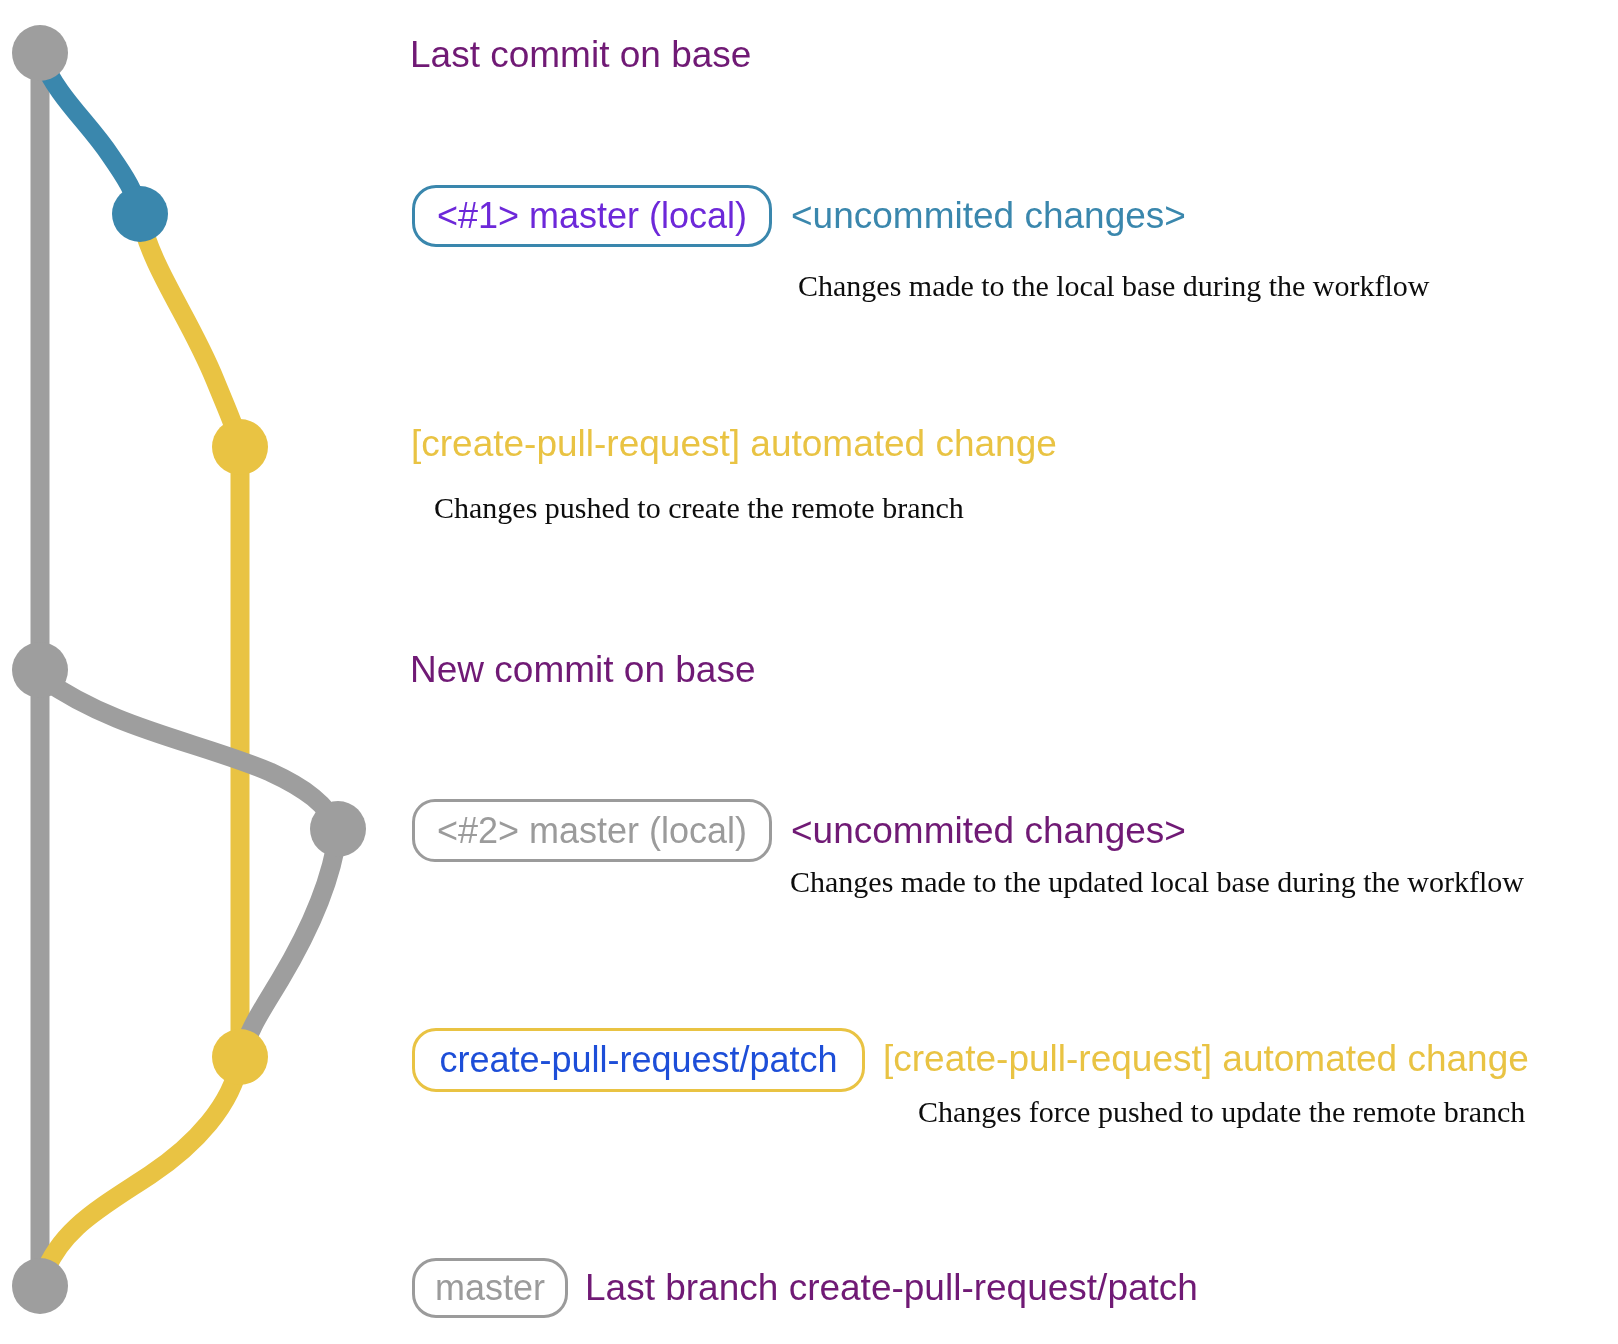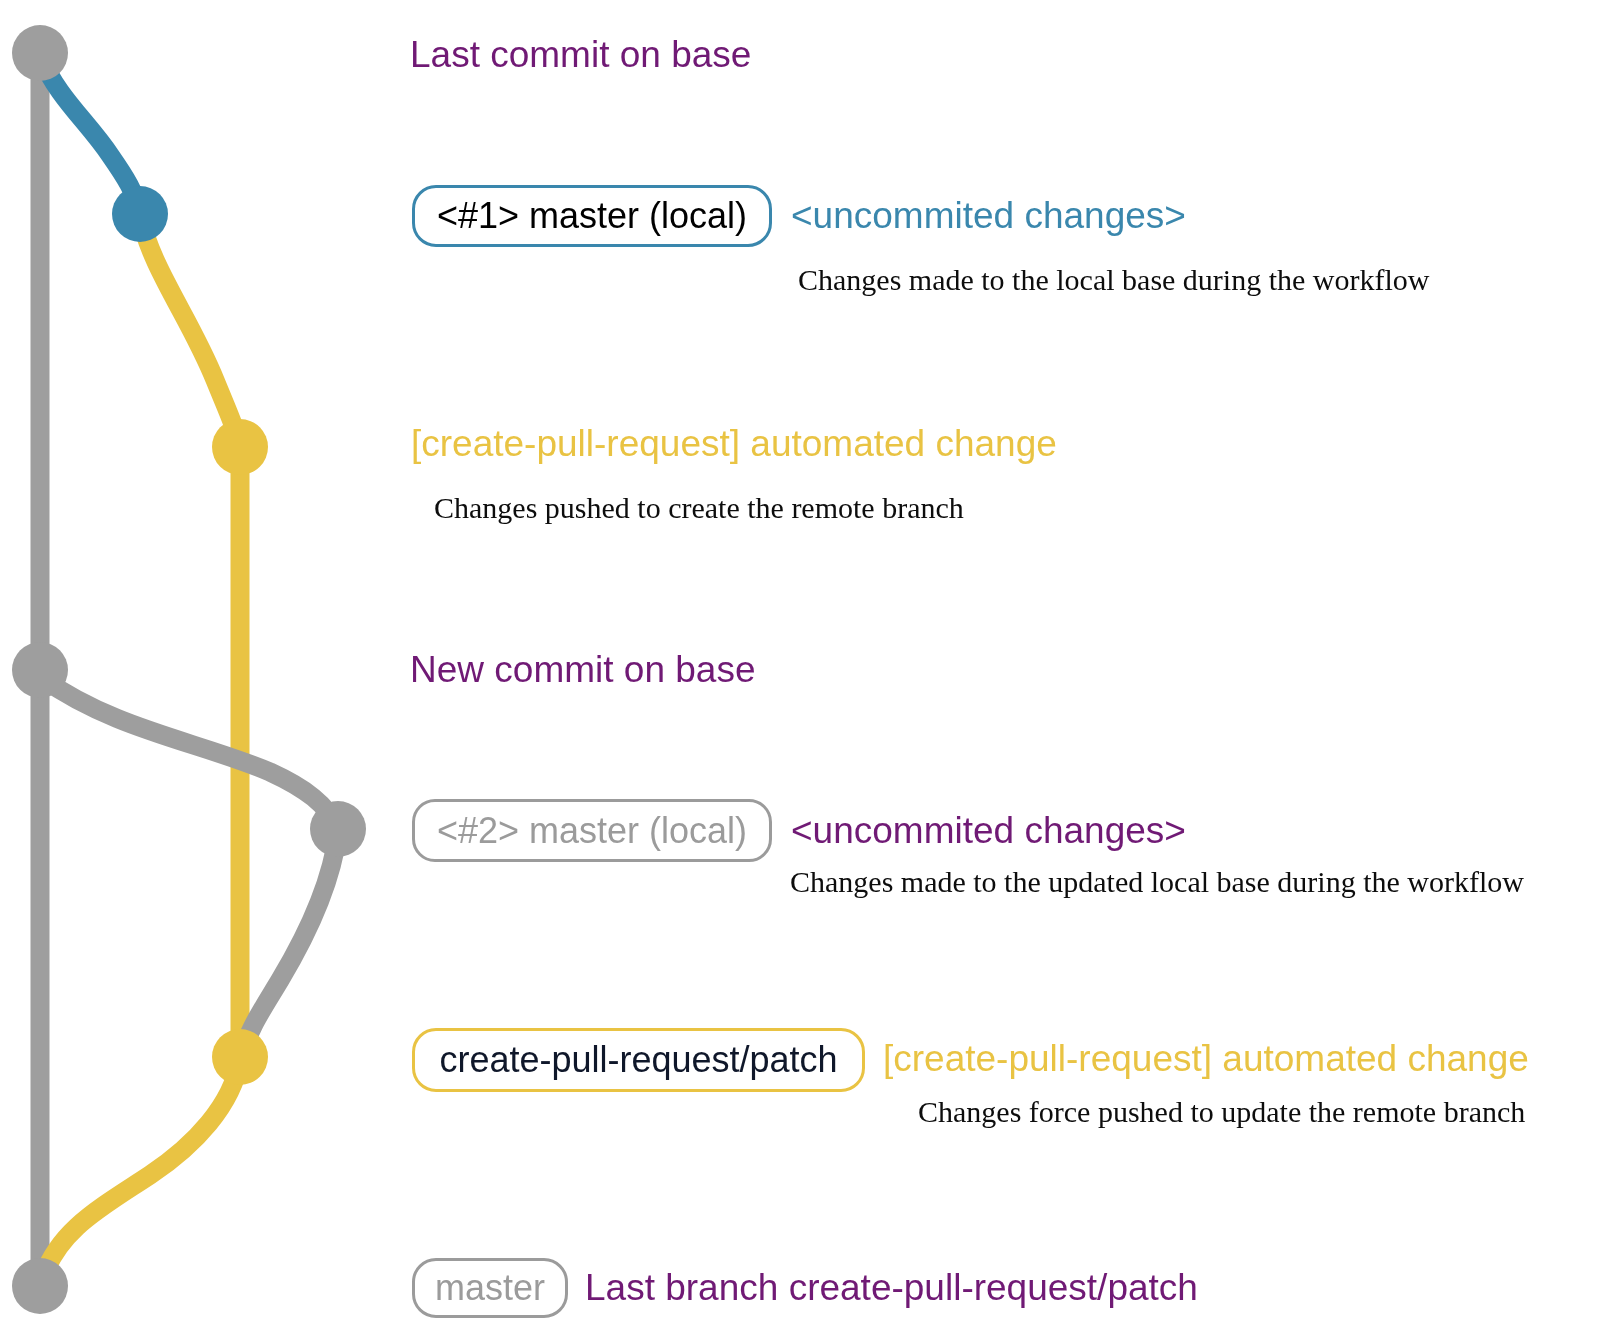--- a/index.html
+++ b/index.html
@@ -24,22 +24,22 @@
     color:#0d0d0d;
   }
   .badge{
     position:absolute;
     box-sizing:border-box;
     display:flex;align-items:center;justify-content:center;
     border:3px solid #9b9b9b;border-radius:24px;
     font-size:36px;white-space:nowrap;
     color:#9b9b9b;background:#ffffff;
   }
-  .badge.blue{border-color:#3a87ad;color:#000000;}
-  .badge.yellow{border-color:#e9c343;color:#0f172a;}
+  .badge.blue{border-color:#3a87ad;color:#6d28d9;}
+  .badge.yellow{border-color:#e9c343;color:#1d4ed8;}
 </style>
 </head>
 <body>
 
 <svg id="graph" width="380" height="1344" viewBox="0 0 380 1344">
 
   <path d="M40,53 L40,1286" fill="none" stroke-width="19" stroke="#9e9e9e"></path>
 
   <path d="M240,447 L240,1057" fill="none" stroke-width="19" stroke="#e9c343"></path>
 
@@ -59,21 +59,21 @@
   <circle cx="40" cy="670" r="28" fill="#9e9e9e"></circle>
   <circle cx="338" cy="829" r="28" fill="#9e9e9e"></circle>
   <circle cx="240" cy="1057" r="28" fill="#e9c343"></circle>
   <circle cx="40" cy="1286" r="28" fill="#9e9e9e"></circle>
 </svg>
 
 <div class="heading" style="left:410px;top:32px;">Last commit on base</div>
 
 <div class="badge blue" style="left:412px;top:185px;width:360px;height:62px;">&lt;#1&gt; master (local)</div>
 <div class="heading blue" style="left:791px;top:193px;">&lt;uncommited changes&gt;</div>
-<div class="caption" style="left:798px;top:262px;">Changes made to the local base during the workflow</div>
+<div class="caption" style="left:798px;top:268px;">Changes made to the local base during the workflow</div>
 
 <div class="heading yellow" style="left:411px;top:421px;">[create-pull-request] automated change</div>
 <div class="caption" style="left:434px;top:470px;margin-top:20px;">Changes pushed to create the remote branch</div>
 
 <div class="heading" style="left:410px;top:647px;">New commit on base</div>
 
 <div class="badge" style="left:412px;top:799px;width:360px;height:63px;border-radius:23px;">&lt;#2&gt; master (local)</div>
 <div class="heading" style="left:791px;top:808px;">&lt;uncommited changes&gt;</div>
 <div class="caption" style="left:790px;top:864px;">Changes made to the updated local base during the workflow</div>
 

